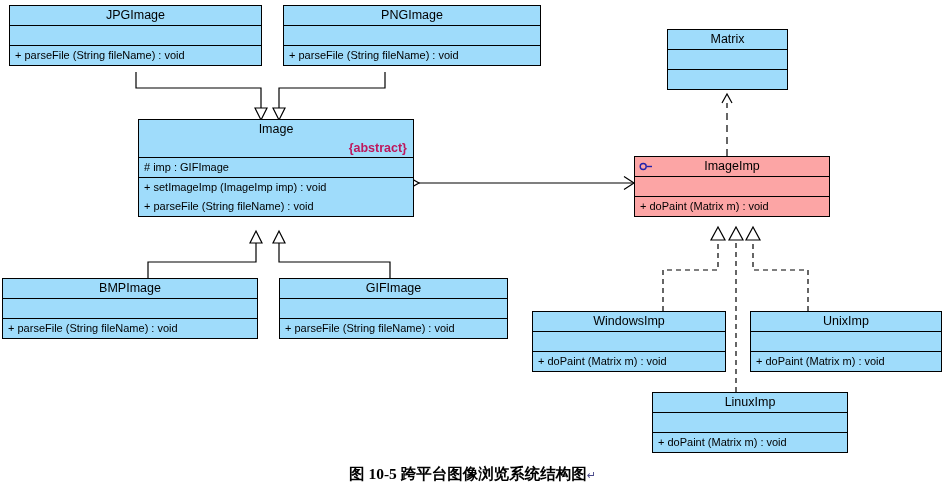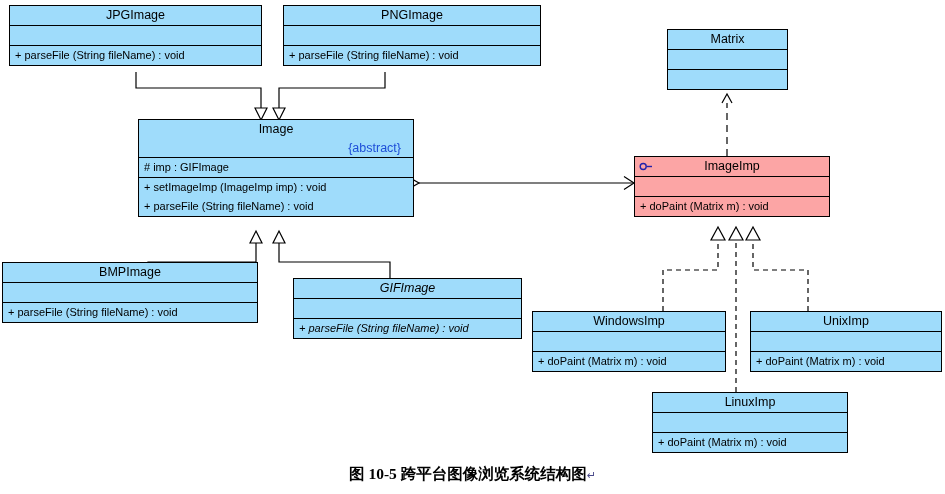--- a/index.html
+++ b/index.html
@@ -47,25 +47,26 @@
     text-align: center;
     font-size: 12.5px;
     color: #000000;
     line-height: 19px;
     height: 19px;
     white-space: nowrap;
   }
   .cls-stereo {
     text-align: right;
     font-size: 12.5px;
-    color: #1d4ed8;
+    color: #be185d;
     line-height: 18px;
     height: 18px;
-    padding-right: 12px;
-    white-space: nowrap;
+    padding-right: 6px;
+    white-space: nowrap;
+    font-weight: bold;
   }
   .member {
     font-size: 11px;
     color: #000000;
     line-height: 19px;
     height: 19px;
     padding-left: 5px;
     white-space: nowrap;
   }
   .empty-cmp {
@@ -216,31 +217,31 @@
     </svg>
     <div class="cmp first">
       <div class="cls-name">ImageImp</div>
     </div>
     <div class="cmp empty-cmp"></div>
     <div class="cmp">
       <div class="member">+ doPaint (Matrix m)  : void</div>
     </div>
   </div>
 
-  <div class="uml-class" style="left:2px; top:262px; width:256px;">
+  <div class="uml-class" style="left:2px; top:278px; width:256px;">
     <div class="cmp first">
       <div class="cls-name">BMPImage</div>
     </div>
     <div class="cmp empty-cmp"></div>
     <div class="cmp">
       <div class="member">+ parseFile (String fileName)  : void</div>
     </div>
   </div>
 
-  <div class="uml-class" style="left:293px; top:278px; width:229px;font-style:italic;">
+  <div class="uml-class" style="left:279px; top:278px; width:229px;">
     <div class="cmp first">
       <div class="cls-name">GIFImage</div>
     </div>
     <div class="cmp empty-cmp"></div>
     <div class="cmp">
       <div class="member">+ parseFile (String fileName)  : void</div>
     </div>
   </div>
 
   <div class="uml-class" style="left:532px; top:311px; width:194px;">

